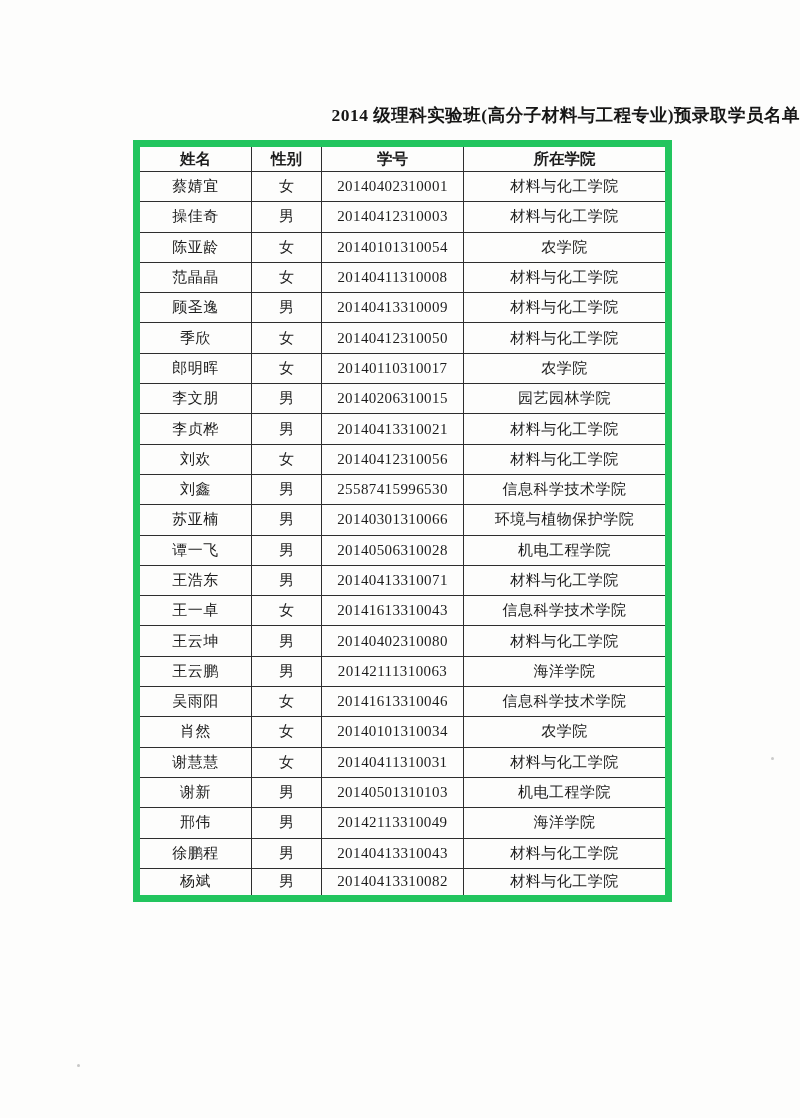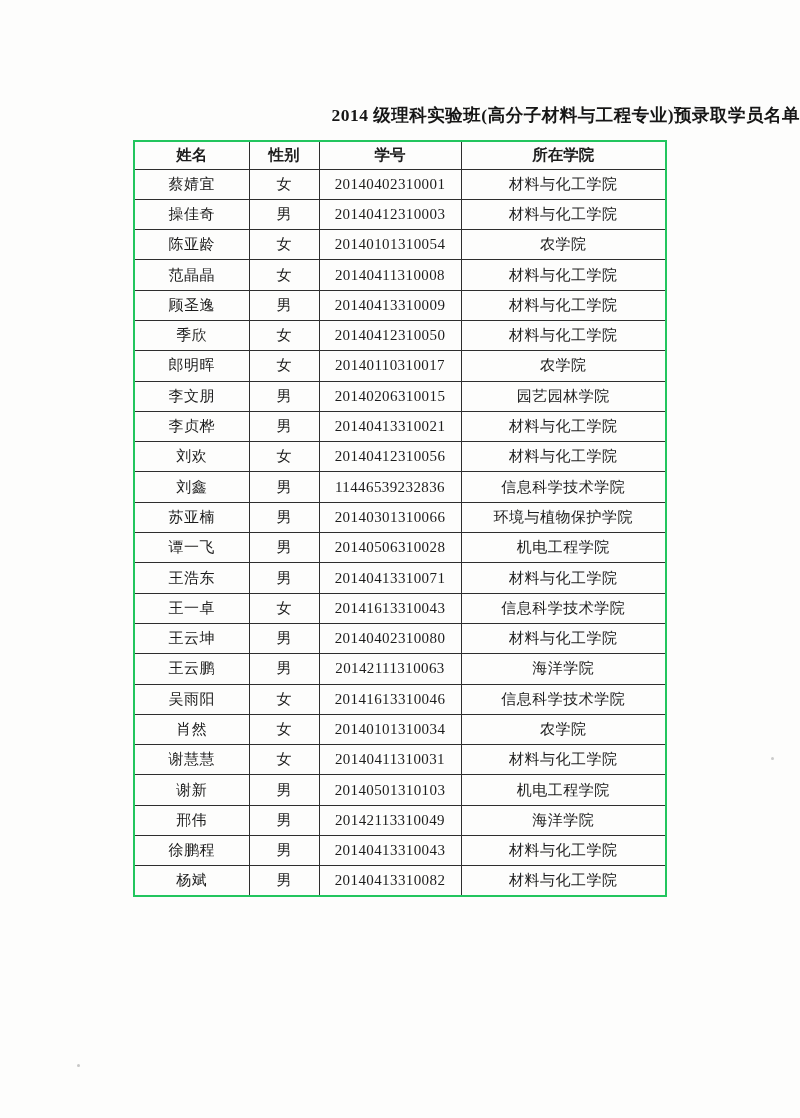--- a/index.html
+++ b/index.html
@@ -37,21 +37,21 @@
   table.roster th, table.roster td {
     border: 1px solid #2e2e2e;
     text-align: center;
     vertical-align: middle;
     font-size: 15px;
     color: #1c1c1c;
     padding: 0 2px;
     overflow: hidden;
     white-space: nowrap;
   }
-  table.roster { border: 2px solid #22c55e; }
+  table.roster { border: 7px solid #22c55e; }
   table.roster thead th {
     height: 28px;
     font-weight: bold;
     font-size: 15.5px;
   }
   table.roster tbody td { height: 30.3px; }
   td.cell-id {
     font-family: "Liberation Serif", "DejaVu Serif", serif;
     letter-spacing: 0.4px;
     font-size: 15px;
@@ -144,21 +144,21 @@
         </tr>
         <tr>
           <td class="cell-name">刘欢</td>
           <td class="cell-gender">女</td>
           <td class="cell-id">20140412310056</td>
           <td class="cell-college">材料与化工学院</td>
         </tr>
         <tr>
           <td class="cell-name">刘鑫</td>
           <td class="cell-gender">男</td>
-          <td class="cell-id">11446539232836</td>
+          <td class="cell-id">25587415996530</td>
           <td class="cell-college">信息科学技术学院</td>
         </tr>
         <tr>
           <td class="cell-name">苏亚楠</td>
           <td class="cell-gender">男</td>
           <td class="cell-id">20140301310066</td>
           <td class="cell-college">环境与植物保护学院</td>
         </tr>
         <tr>
           <td class="cell-name">谭一飞</td>

